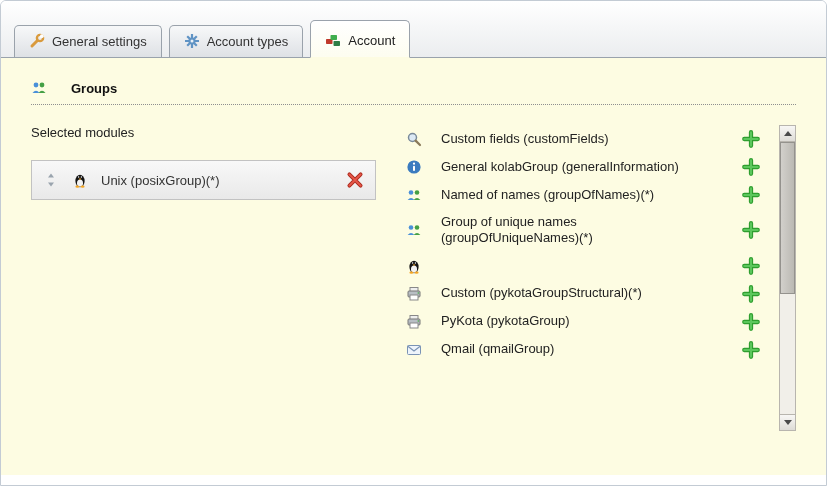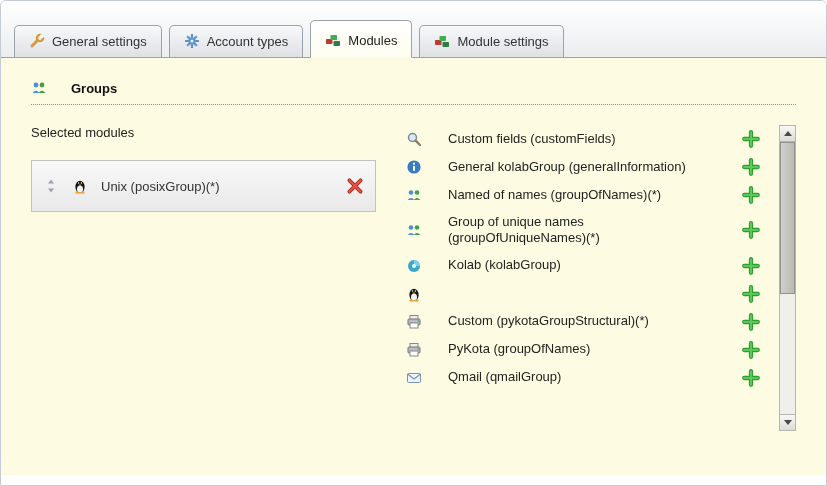--- a/index.html
+++ b/index.html
@@ -54,32 +54,32 @@
     margin-bottom:20px;
   }
   .columns { display:flex; }
   .col-left { flex:none; width:345px; margin-right:30px; }
   .col-right { flex:1; }
   .col-heading { font-size:13px; color:#222; margin-bottom:20px; }
 
   
   .selected-row {
     display:flex; align-items:center; gap:13px;
-    height:52px; padding:0 11px;
+    height:40px; padding:0 11px;
     background:linear-gradient(#f8f8f8, #e9e9e9);
     border:1px solid #c2c2c2;
     font-size:13px; color:#333;
     cursor:move;
   }
   .selected-row .label { flex:1; }
 
   
   .avail-wrap { position:relative; padding-right:36px; min-height:306px; }
   .avail-row {
-    display:flex; align-items:center; gap:26px;
+    display:flex; align-items:center; gap:19px;
     padding:5px 0; font-size:13px; color:#222;
   }
   .avail-row .label { max-width:272px; line-height:1.25; }
   .avail-row .add-btn { margin-left:auto; }
 
   .iconbtn {
     background:none; border:none; padding:0;
     width:18px; height:18px; flex:none;
     display:flex; align-items:center; justify-content:center;
     cursor:pointer;
@@ -148,31 +148,21 @@
         <span>Account types</span>
       </div>
       <div class="tab active">
         <span class="icon">
           <svg viewBox="0 0 16 16">
             <rect x="1" y="7" width="6.5" height="5" rx="0.8" fill="#c0392b"></rect>
             <rect x="5.5" y="3" width="6.5" height="5" rx="0.8" fill="#3fae4e"></rect>
             <rect x="8.5" y="9" width="6.5" height="5" rx="0.8" fill="#2e7d46"></rect>
           </svg>
         </span>
-        <span>Modules</span>
-      </div>
-      <div class="tab">
-        <span class="icon">
-          <svg viewBox="0 0 16 16">
-            <rect x="1" y="7" width="6.5" height="5" rx="0.8" fill="#c0392b"></rect>
-            <rect x="5.5" y="3" width="6.5" height="5" rx="0.8" fill="#3fae4e"></rect>
-            <rect x="8.5" y="9" width="6.5" height="5" rx="0.8" fill="#2e7d46"></rect>
-          </svg>
-        </span>
-        <span>Module settings</span>
+        <span>Account</span>
       </div>
     </div>
 
   <div class="content">
 
     <div class="section-title">
       <span class="icon" id="section-icon">
           <svg viewBox="0 0 16 16">
             <circle cx="5" cy="5" r="2.4" fill="#4a90d9"></circle>
             <path d="M1.5 13 Q5 8.5 8.5 13 Z" fill="#4a90d9"></path>
@@ -280,36 +270,20 @@
                 <button class="iconbtn add-btn">
                   <svg viewBox="0 0 16 16">
                     <path d="M8 2 V14 M2 8 H14" stroke="#2f9e2f" stroke-width="3.8" stroke-linecap="round"></path>
                     <path d="M8 2 V14 M2 8 H14" stroke="#5cc75c" stroke-width="1.8" stroke-linecap="round"></path>
                   </svg>
                 </button>
               </div>
               <div class="avail-row">
                 <span class="icon">
                   <svg viewBox="0 0 16 16">
-                    <circle cx="8" cy="8" r="6" fill="#3aa6c8"></circle>
-                    <path d="M8 2 A6 6 0 0 1 14 8 L8 8 Z" fill="#7fd0e8"></path>
-                    <circle cx="8" cy="8" r="2" fill="#e9f7fb"></circle>
-                  </svg>
-                </span>
-                <span class="label">Kolab (kolabGroup)</span>
-                <button class="iconbtn add-btn">
-                  <svg viewBox="0 0 16 16">
-                    <path d="M8 2 V14 M2 8 H14" stroke="#2f9e2f" stroke-width="3.8" stroke-linecap="round"></path>
-                    <path d="M8 2 V14 M2 8 H14" stroke="#5cc75c" stroke-width="1.8" stroke-linecap="round"></path>
-                  </svg>
-                </button>
-              </div>
-              <div class="avail-row">
-                <span class="icon">
-                  <svg viewBox="0 0 16 16">
                     <ellipse cx="8" cy="9" rx="4.6" ry="6.2" fill="#141414"></ellipse>
                     <ellipse cx="8" cy="11.2" rx="3" ry="3.6" fill="#f3f3f3"></ellipse>
                     <circle cx="6.6" cy="5" r="0.7" fill="#fff"></circle>
                     <circle cx="9.4" cy="5" r="0.7" fill="#fff"></circle>
                     <path d="M6.7 6.4 L9.3 6.4 L8 8 Z" fill="#f5a623"></path>
                     <ellipse cx="5.4" cy="14.7" rx="2" ry="1.1" fill="#f5a623"></ellipse>
                     <ellipse cx="10.6" cy="14.7" rx="2" ry="1.1" fill="#f5a623"></ellipse>
                   </svg>
                 </span>
                 <button class="iconbtn add-btn">
@@ -338,21 +312,21 @@
               </div>
               <div class="avail-row">
                 <span class="icon">
                   <svg viewBox="0 0 16 16">
                     <rect x="4" y="1.5" width="8" height="4" fill="#eee" stroke="#888"></rect>
                     <rect x="2" y="5" width="12" height="6" rx="1" fill="#b8bec4" stroke="#777"></rect>
                     <rect x="4" y="9" width="8" height="5" fill="#fff" stroke="#888"></rect>
                     <circle cx="12.3" cy="7" r="0.8" fill="#44aa44"></circle>
                   </svg>
                 </span>
-                <span class="label">PyKota (groupOfNames)</span>
+                <span class="label">PyKota (pykotaGroup)</span>
                 <button class="iconbtn add-btn">
                   <svg viewBox="0 0 16 16">
                     <path d="M8 2 V14 M2 8 H14" stroke="#2f9e2f" stroke-width="3.8" stroke-linecap="round"></path>
                     <path d="M8 2 V14 M2 8 H14" stroke="#5cc75c" stroke-width="1.8" stroke-linecap="round"></path>
                   </svg>
                 </button>
               </div>
               <div class="avail-row">
                 <span class="icon">
                   <svg viewBox="0 0 16 16">

